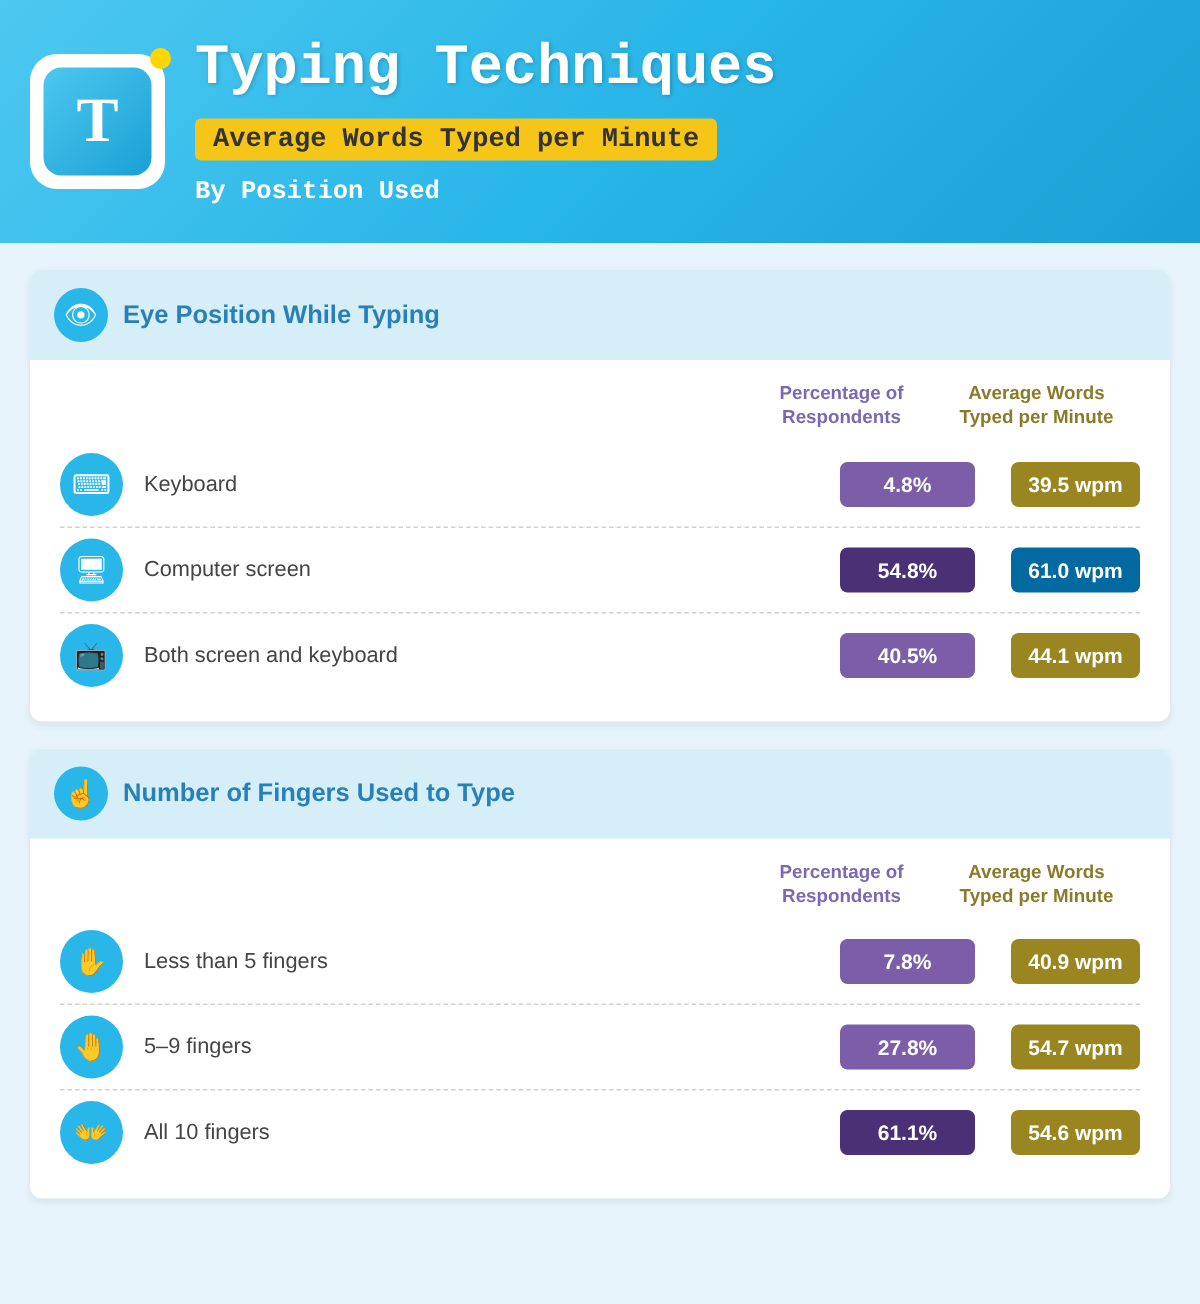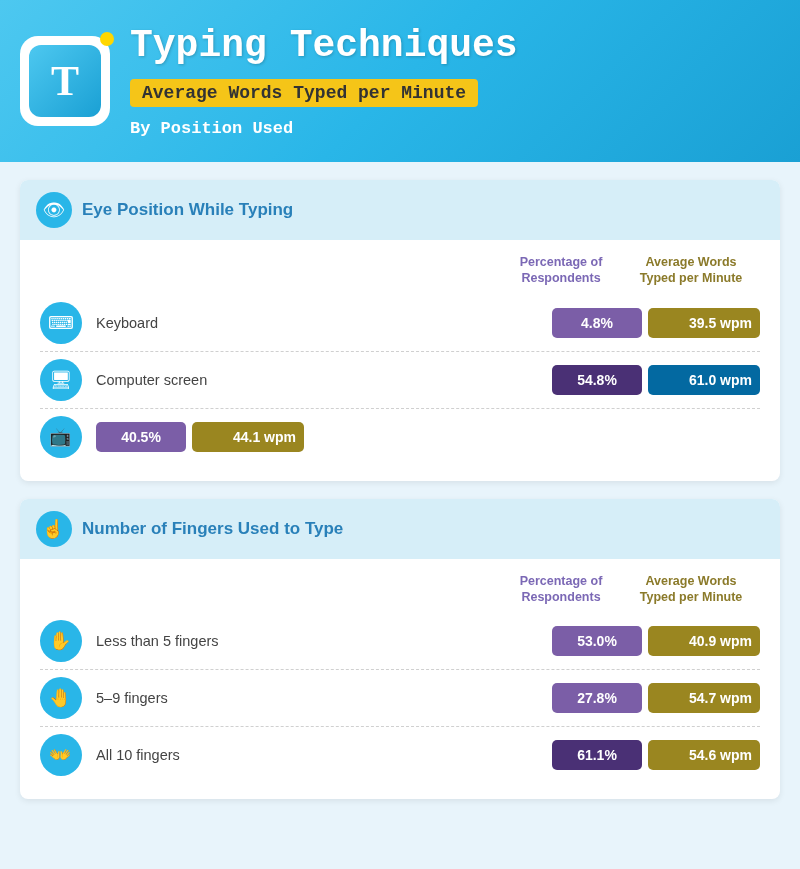--- a/index.html
+++ b/index.html
@@ -167,41 +167,41 @@
       flex-shrink: 0;
       margin-right: 14px;
     }
     .row-label {
       flex: 1;
       font-size: 14.5px;
       color: #444;
     }
     .row-badges {
       display: flex;
-      gap: 6px;
+      gap: 24px;
     }
     .badge-pct {
       width: 90px;
       background: #7b5ea7;
       color: white;
       text-align: center;
       padding: 7px 8px;
       border-radius: 5px;
       font-size: 14px;
       font-weight: bold;
     }
     .badge-pct.dark {
       background: #4a3075;
       text-align: center;
     }
     .badge-wpm {
-      width: 112px;
+      width: 86px;
       background: #9a8620;
       color: white;
-      text-align: right;
+      text-align: center;
       padding: 7px 8px;
       border-radius: 5px;
       font-size: 14px;
       font-weight: bold;
     }
     .badge-wpm.dark {
       background: #0369a1;
     }
   </style>
 </head>
@@ -246,20 +246,21 @@
         <div class="row-icon">🖥</div>
         <div class="row-label">Computer screen</div>
         <div class="row-badges">
           <div class="badge-pct dark">54.8%</div>
           <div class="badge-wpm dark">61.0 wpm</div>
         </div>
       </div>
 
       <div class="data-row">
         <div class="row-icon">📺</div>
+        <div class="row-label">Both screen and keyboard</div>
         <div class="row-badges">
           <div class="badge-pct">40.5%</div>
           <div class="badge-wpm">44.1 wpm</div>
         </div>
       </div>
 
     </div>
   </div>
 
   <div class="section-card">
@@ -270,21 +271,21 @@
     <div class="section-body">
       <div class="col-headers">
         <div class="col-header">Percentage of Respondents</div>
         <div class="col-header wpm-header">Average Words Typed per Minute</div>
       </div>
 
       <div class="data-row">
         <div class="row-icon">✋</div>
         <div class="row-label">Less than 5 fingers</div>
         <div class="row-badges">
-          <div class="badge-pct">53.0%</div>
+          <div class="badge-pct">7.8%</div>
           <div class="badge-wpm">40.9 wpm</div>
         </div>
       </div>
 
       <div class="data-row">
         <div class="row-icon">🤚</div>
         <div class="row-label">5–9 fingers</div>
         <div class="row-badges">
           <div class="badge-pct">27.8%</div>
           <div class="badge-wpm">54.7 wpm</div>

